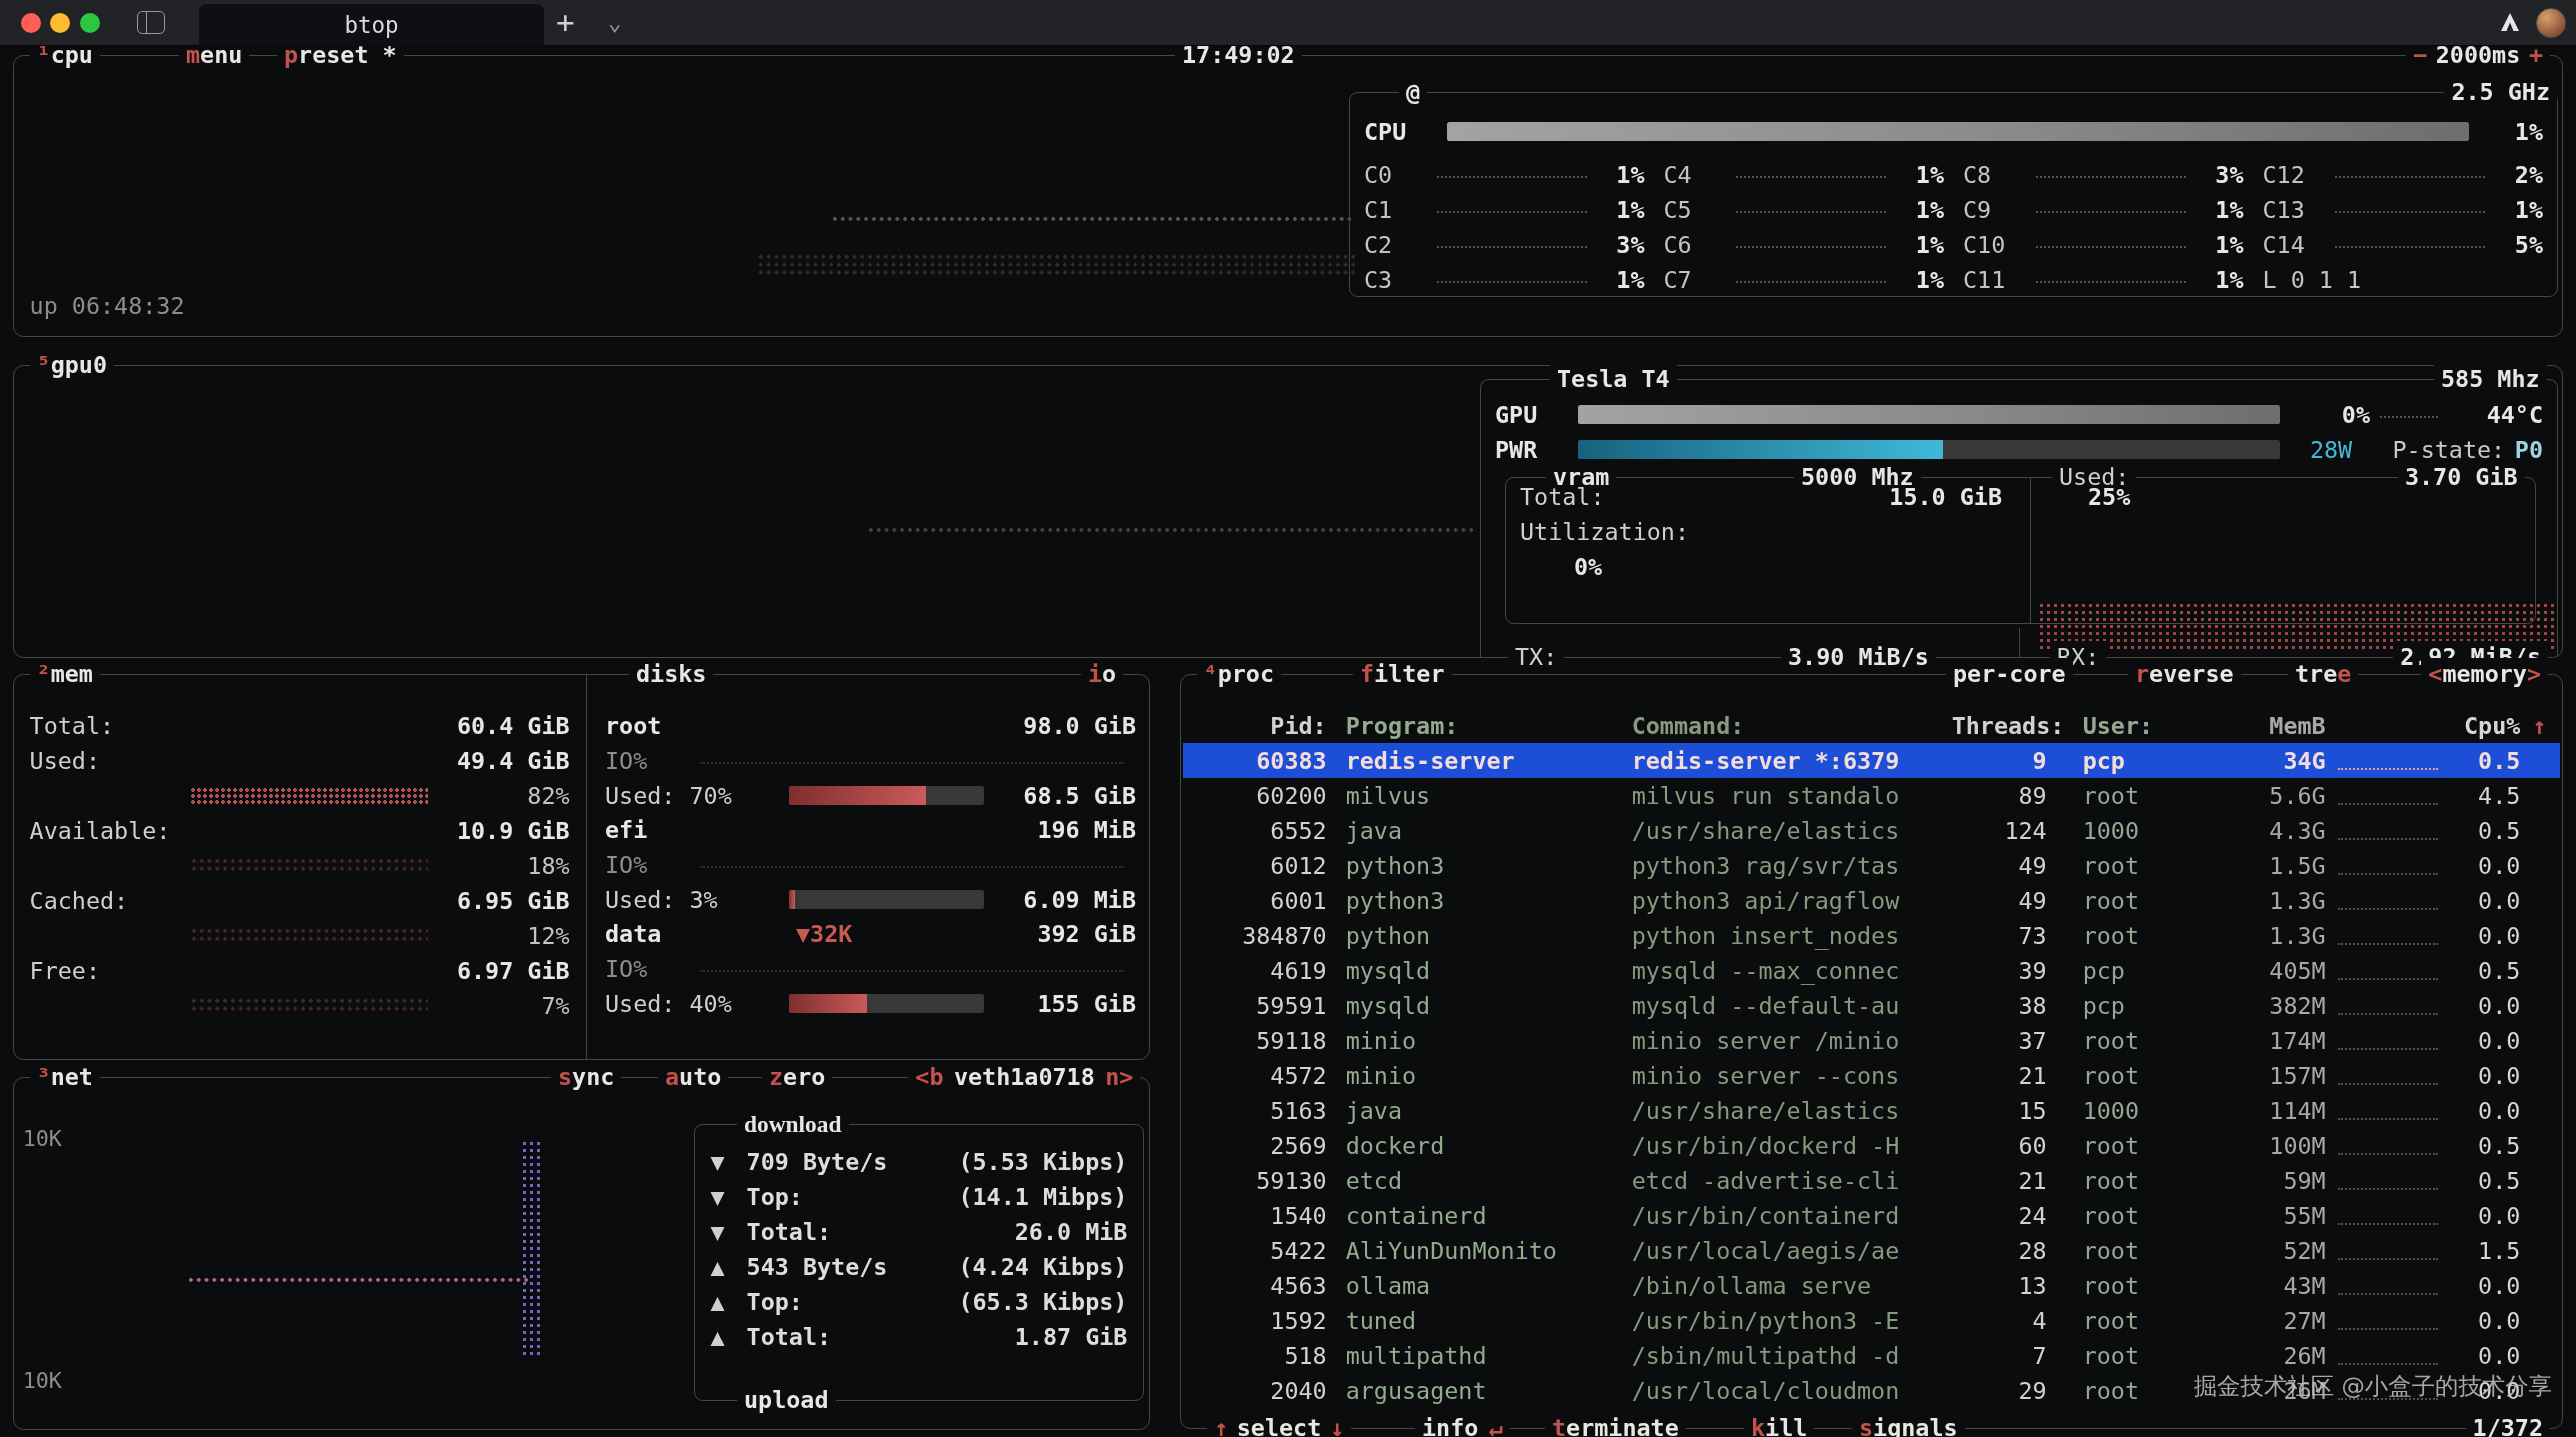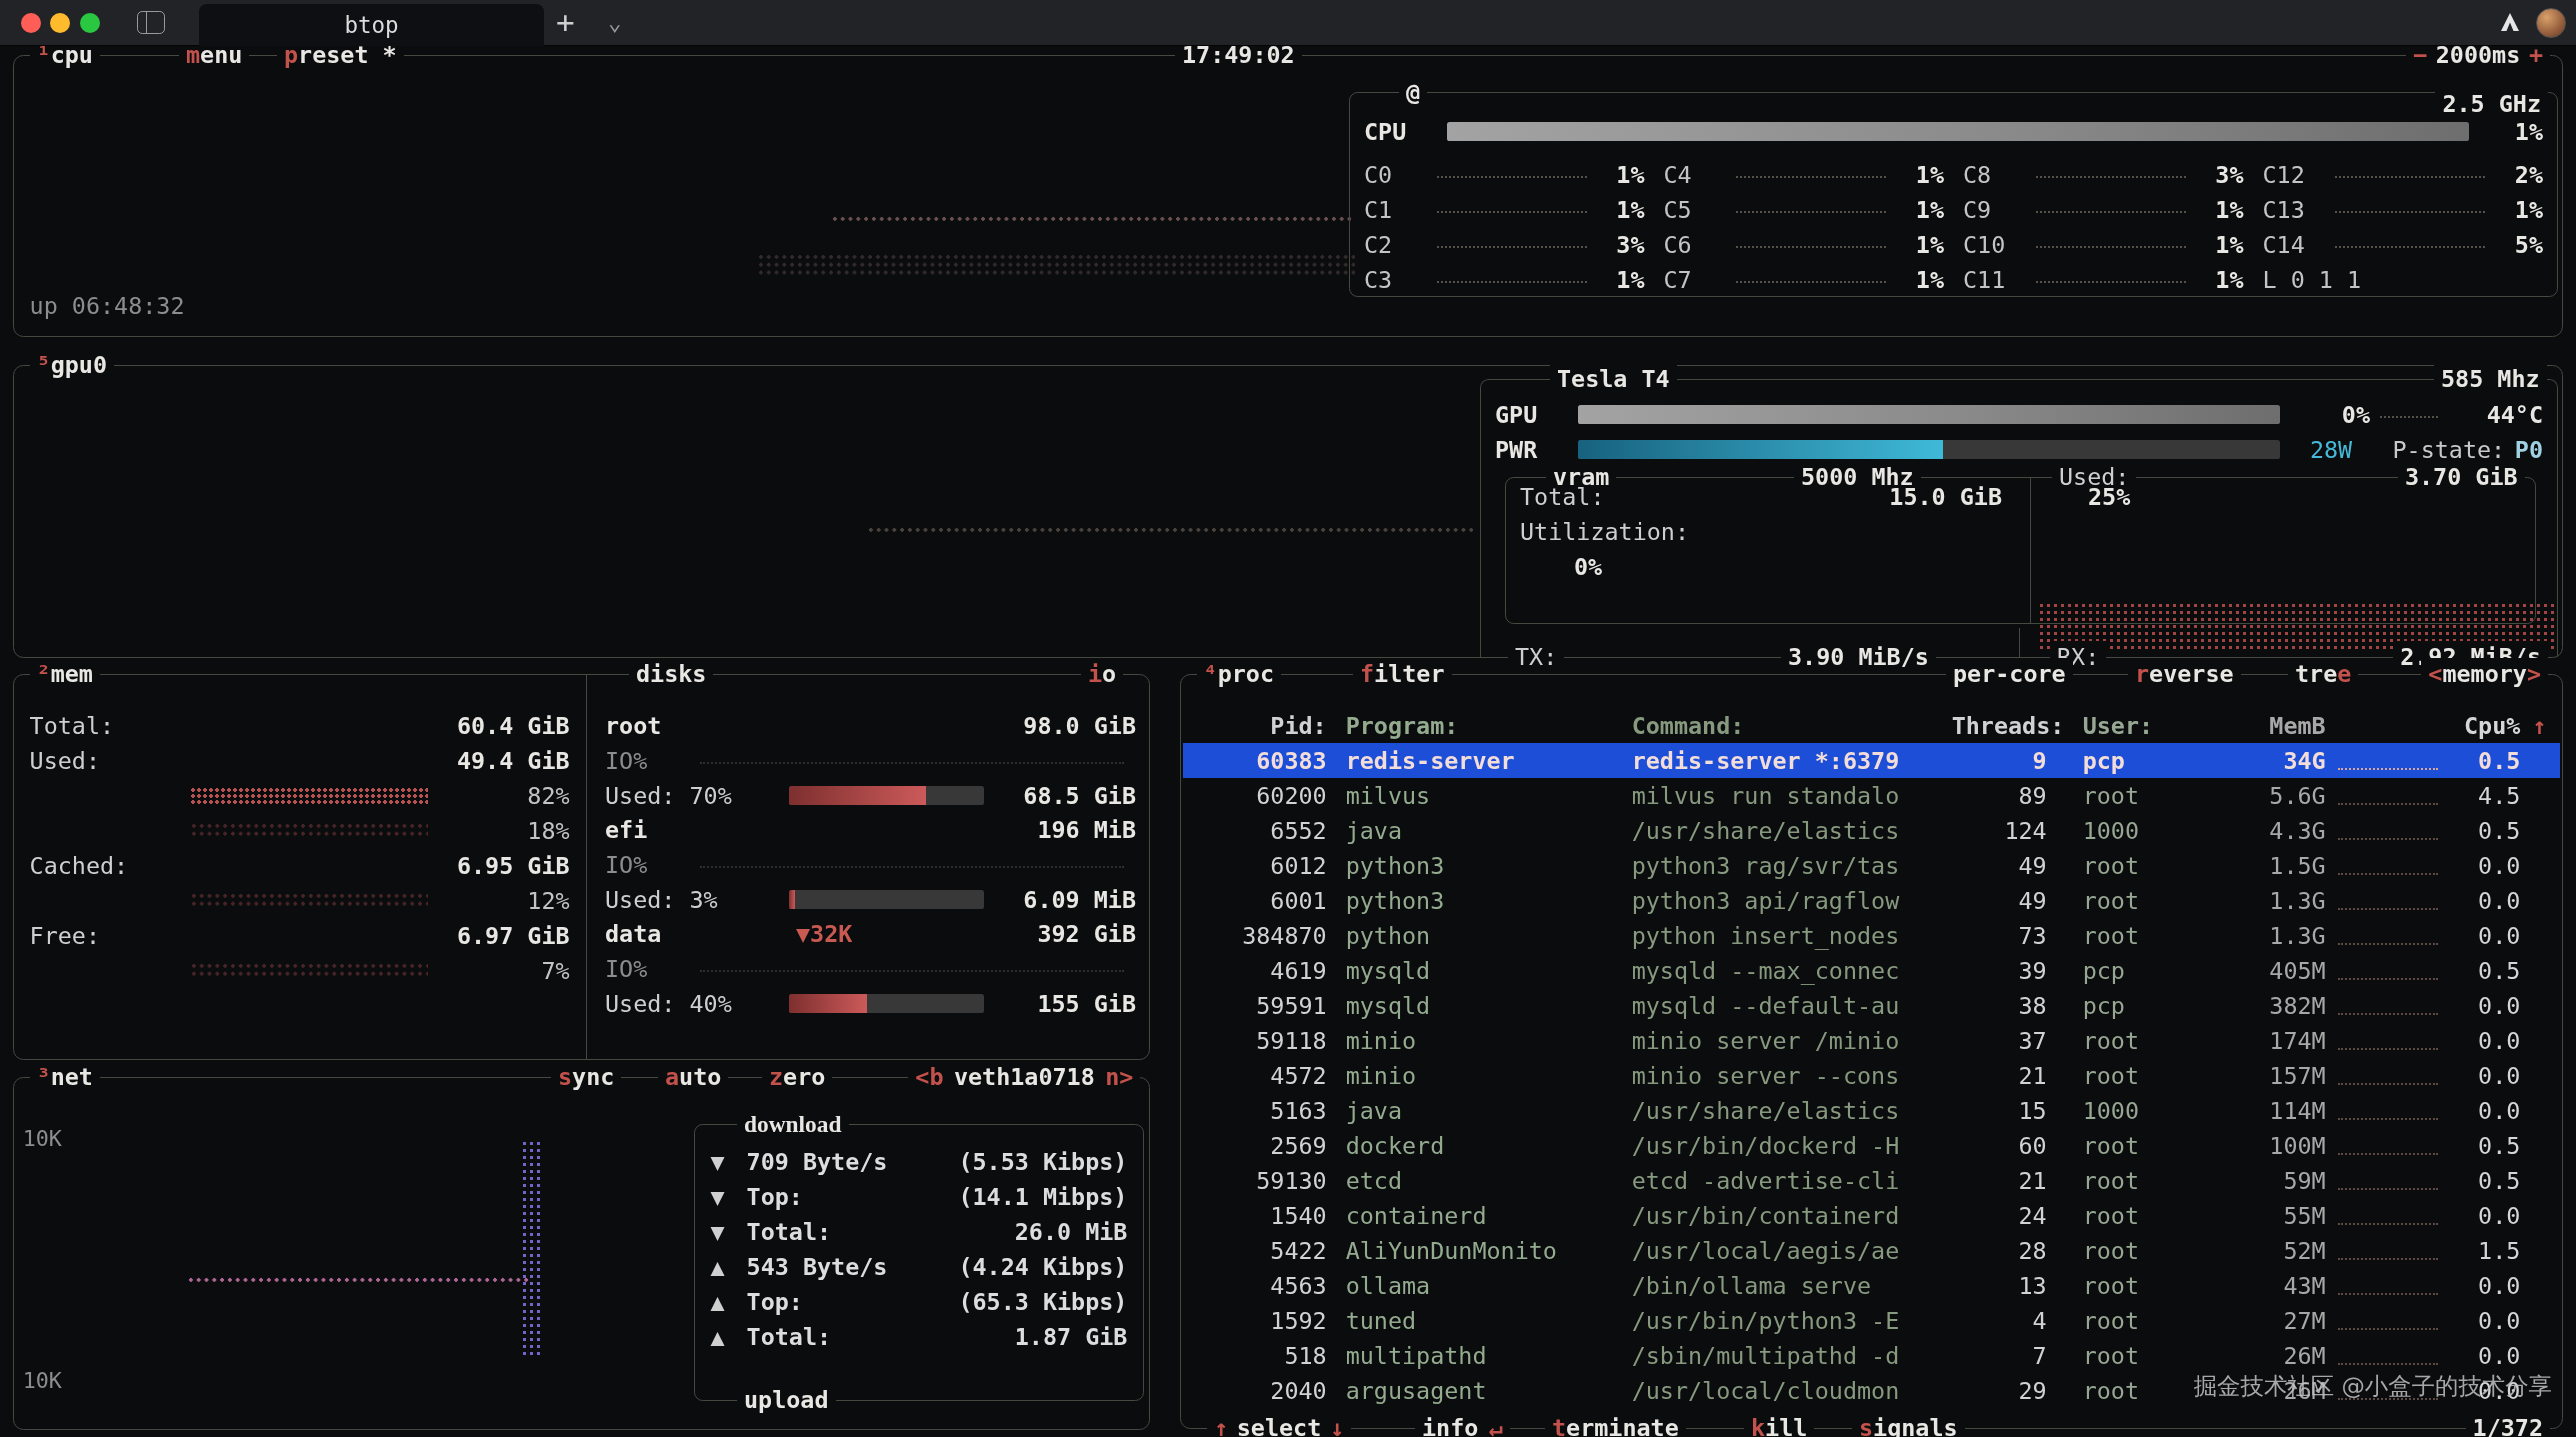--- a/index.html
+++ b/index.html
@@ -159,21 +159,21 @@
   </div>
 
   <div class="strip dotfill" data-interactable="false" style="left:817px;top:159px;width:520px;height:8.7px;color:#6b5050;"></div>
   <div class="strip dotfill" data-interactable="false" style="left:743px;top:197px;width:598px;height:22.5px;color:#584848;opacity:.5;"></div>
   <div class="uptime dim" style="left:15.6px;top:236px;" data-interactable="false">up 06:48:32</div>
 
   <div class="panel" data-interactable="false" style="left:1335px;top:36px;width:1209px;height:205px;">
     <div class="btitle" style="left:49px;" data-interactable="false">
         <span>@</span>
       </div>
-    <div class="btitle" style="right:9px;margin-top:12px;" data-interactable="false">
+    <div class="btitle" style="right:0;" data-interactable="false">
         <span>2.5 GHz</span>
       </div>
     <div class="cpurow" style="left:14px;top:21px;right:14px;">
       <span class="mlabel" data-interactable="false">CPU</span>
       <span class="meter cpum mgray" data-interactable="false"></span>
       <span class="mpct val" data-interactable="false">1%</span>
     </div>
     <div class="coregrid" style="left:14px;top:64px;right:14px;" data-interactable="false">
 
         <div class="core" data-interactable="false">
@@ -363,20 +363,24 @@
           <span class="lbl">Used:</span>
           <span class="val">49.4 GiB</span>
         </div>
         <div class="memg">
           <span class="mstrip dotfill" data-interactable="false"></span>
           <span class="mpctv">82%</span>
         </div>
       </div>
 
       <div class="memitem" data-interactable="false">
+        <div class="memrow">
+          <span class="lbl">Available:</span>
+          <span class="val">10.9 GiB</span>
+        </div>
         <div class="memg">
           <span class="mstrip dotfill" data-interactable="false"></span>
           <span class="mpctv">18%</span>
         </div>
       </div>
 
       <div class="memitem" data-interactable="false">
         <div class="memrow">
           <span class="lbl">Cached:</span>
           <span class="val">6.95 GiB</span>

